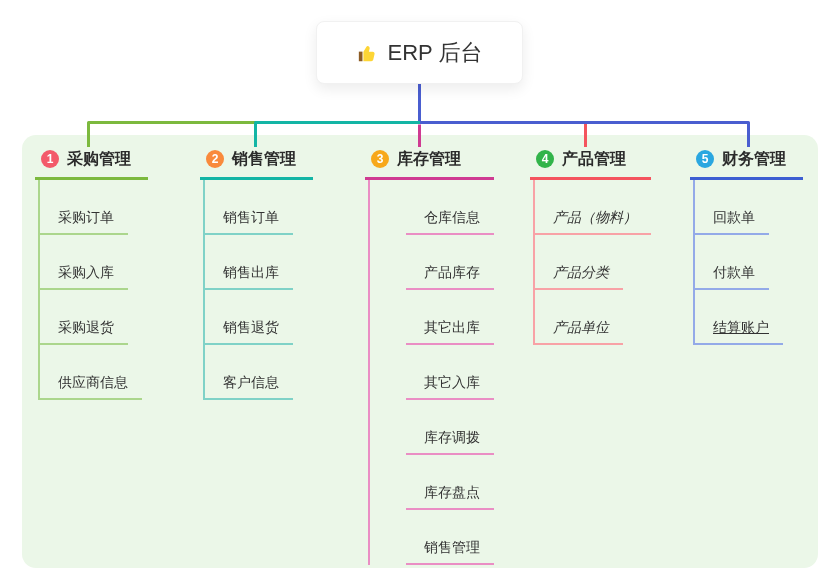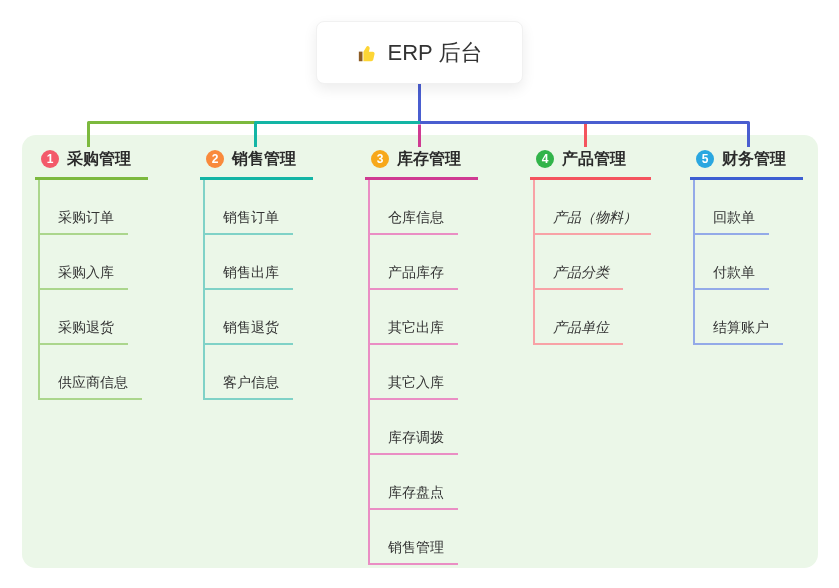--- a/index.html
+++ b/index.html
@@ -149,21 +149,21 @@
           <div class="child-row">
     <span class="child" style="border-bottom-color: rgb(127, 210, 199);">客户信息</span>
   </div>
         </div>
   </div>
       <div class="branch b2">
     <div class="branch-header" style="border-bottom-color: rgb(207, 59, 146);">
       <span class="badge" style="background: rgb(247, 168, 27);">3</span>
       <span class="branch-label">库存管理</span>
     </div>
-    <div class="children" style="border-left-color: rgb(234, 142, 196);">
+    <div class="children" style="border-left-color: rgb(234, 142, 196); padding-left: 36px;">
           <div class="child-row">
     <span class="child" style="border-bottom-color: rgb(234, 142, 196);">仓库信息</span>
   </div>
           <div class="child-row">
     <span class="child" style="border-bottom-color: rgb(234, 142, 196);">产品库存</span>
   </div>
           <div class="child-row">
     <span class="child" style="border-bottom-color: rgb(234, 142, 196);">其它出库</span>
   </div>
           <div class="child-row">
@@ -203,19 +203,19 @@
       <span class="branch-label">财务管理</span>
     </div>
     <div class="children" style="border-left-color: rgb(147, 170, 232);">
           <div class="child-row">
     <span class="child" style="border-bottom-color: rgb(147, 170, 232);">回款单</span>
   </div>
           <div class="child-row">
     <span class="child" style="border-bottom-color: rgb(147, 170, 232);">付款单</span>
   </div>
           <div class="child-row">
-    <span class="child" style="border-bottom-color: rgb(147, 170, 232);">结算账户</span>
+    <span class="child" style="border-bottom-color: rgb(147, 170, 232); text-decoration: underline;">结算账户</span>
   </div>
         </div>
   </div>
     </div>
 
 </div>
 
 </body></html>

